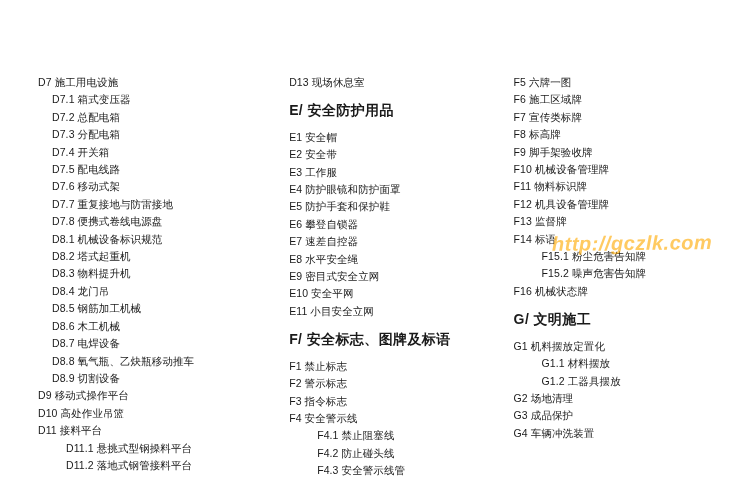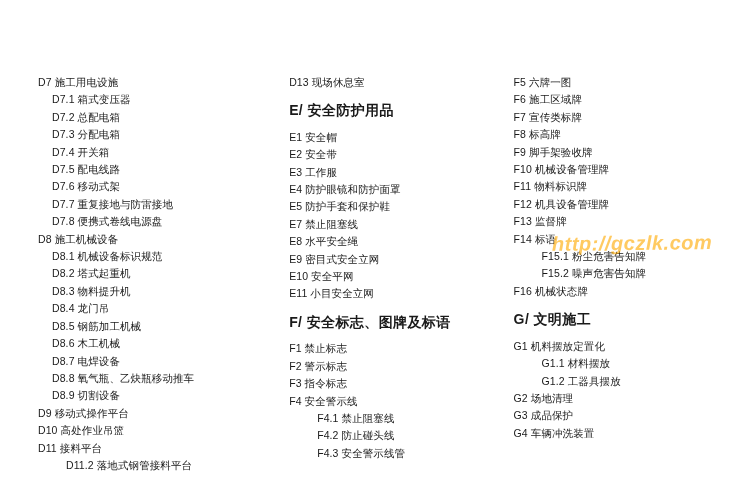--- a/index.html
+++ b/index.html
@@ -81,47 +81,48 @@
     <div class="col col-1">
       <div class="entry lvl-0">D7  施工用电设施</div>
       <div class="entry lvl-1">D7.1  箱式变压器</div>
       <div class="entry lvl-1">D7.2  总配电箱</div>
       <div class="entry lvl-1">D7.3  分配电箱</div>
       <div class="entry lvl-1">D7.4  开关箱</div>
       <div class="entry lvl-1">D7.5  配电线路</div>
       <div class="entry lvl-1">D7.6  移动式架</div>
       <div class="entry lvl-1">D7.7  重复接地与防雷接地</div>
       <div class="entry lvl-1">D7.8  便携式卷线电源盘</div>
-      <div class="entry lvl-0">D8  施工机械设备</div>
       <div class="entry lvl-1">D8.1  机械设备标识规范</div>
       <div class="entry lvl-1">D8.2  塔式起重机</div>
       <div class="entry lvl-1">D8.3  物料提升机</div>
       <div class="entry lvl-1">D8.4  龙门吊</div>
       <div class="entry lvl-1">D8.5  钢筋加工机械</div>
       <div class="entry lvl-1">D8.6  木工机械</div>
       <div class="entry lvl-1">D8.7  电焊设备</div>
       <div class="entry lvl-1">D8.8  氧气瓶、乙炔瓶移动推车</div>
       <div class="entry lvl-1">D8.9  切割设备</div>
       <div class="entry lvl-0">D9  移动式操作平台</div>
       <div class="entry lvl-0">D10  高处作业吊篮</div>
       <div class="entry lvl-0">D11  接料平台</div>
+      <div class="entry lvl-2">D11.1  悬挑式型钢操料平台</div>
       <div class="entry lvl-2">D11.2  落地式钢管接料平台</div>
     </div>
 
     <div class="col col-2">
       <div class="entry lvl-0">D13  现场休息室</div>
 
       <div class="section-head">E/  安全防护用品</div>
 
       <div class="entry lvl-0">E1  安全帽</div>
       <div class="entry lvl-0">E2  安全带</div>
       <div class="entry lvl-0">E3  工作服</div>
       <div class="entry lvl-0">E4  防护眼镜和防护面罩</div>
       <div class="entry lvl-0">E5  防护手套和保护鞋</div>
-      <div class="entry lvl-0">E7  禁止阻塞线</div>
+      <div class="entry lvl-0">E6  攀登自锁器</div>
+      <div class="entry lvl-0">E7  速差自控器</div>
       <div class="entry lvl-0">E8  水平安全绳</div>
       <div class="entry lvl-0">E9  密目式安全立网</div>
       <div class="entry lvl-0">E10  安全平网</div>
       <div class="entry lvl-0">E11  小目安全立网</div>
 
       <div class="section-head">F/  安全标志、图牌及标语</div>
 
       <div class="entry lvl-0">F1  禁止标志</div>
       <div class="entry lvl-0">F2  警示标志</div>
       <div class="entry lvl-0">F3  指令标志</div>

